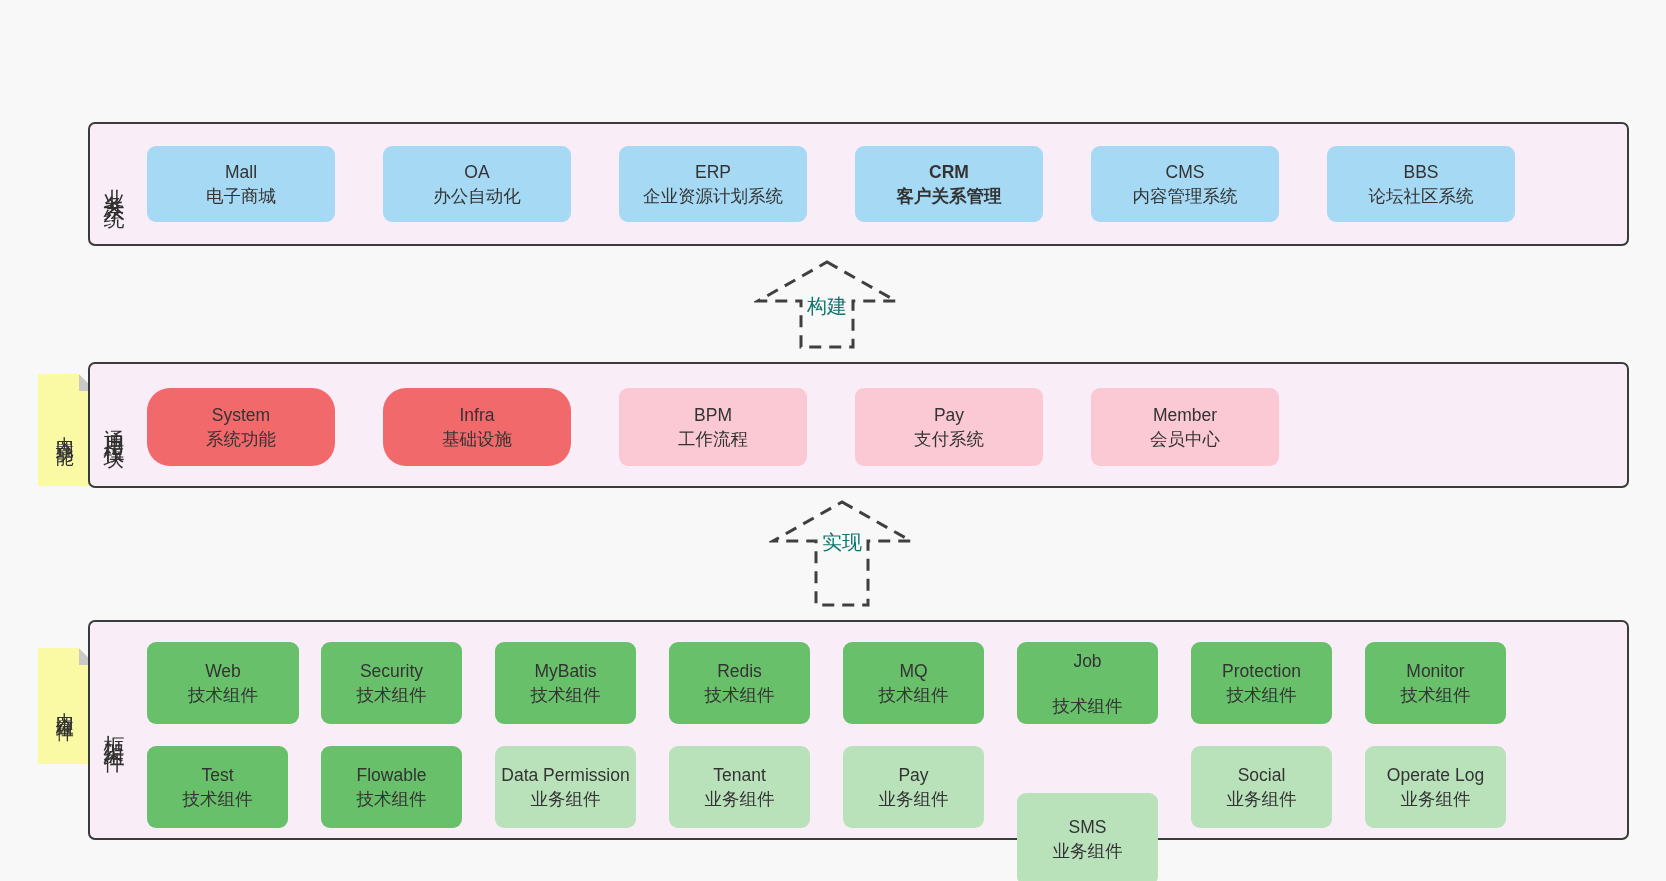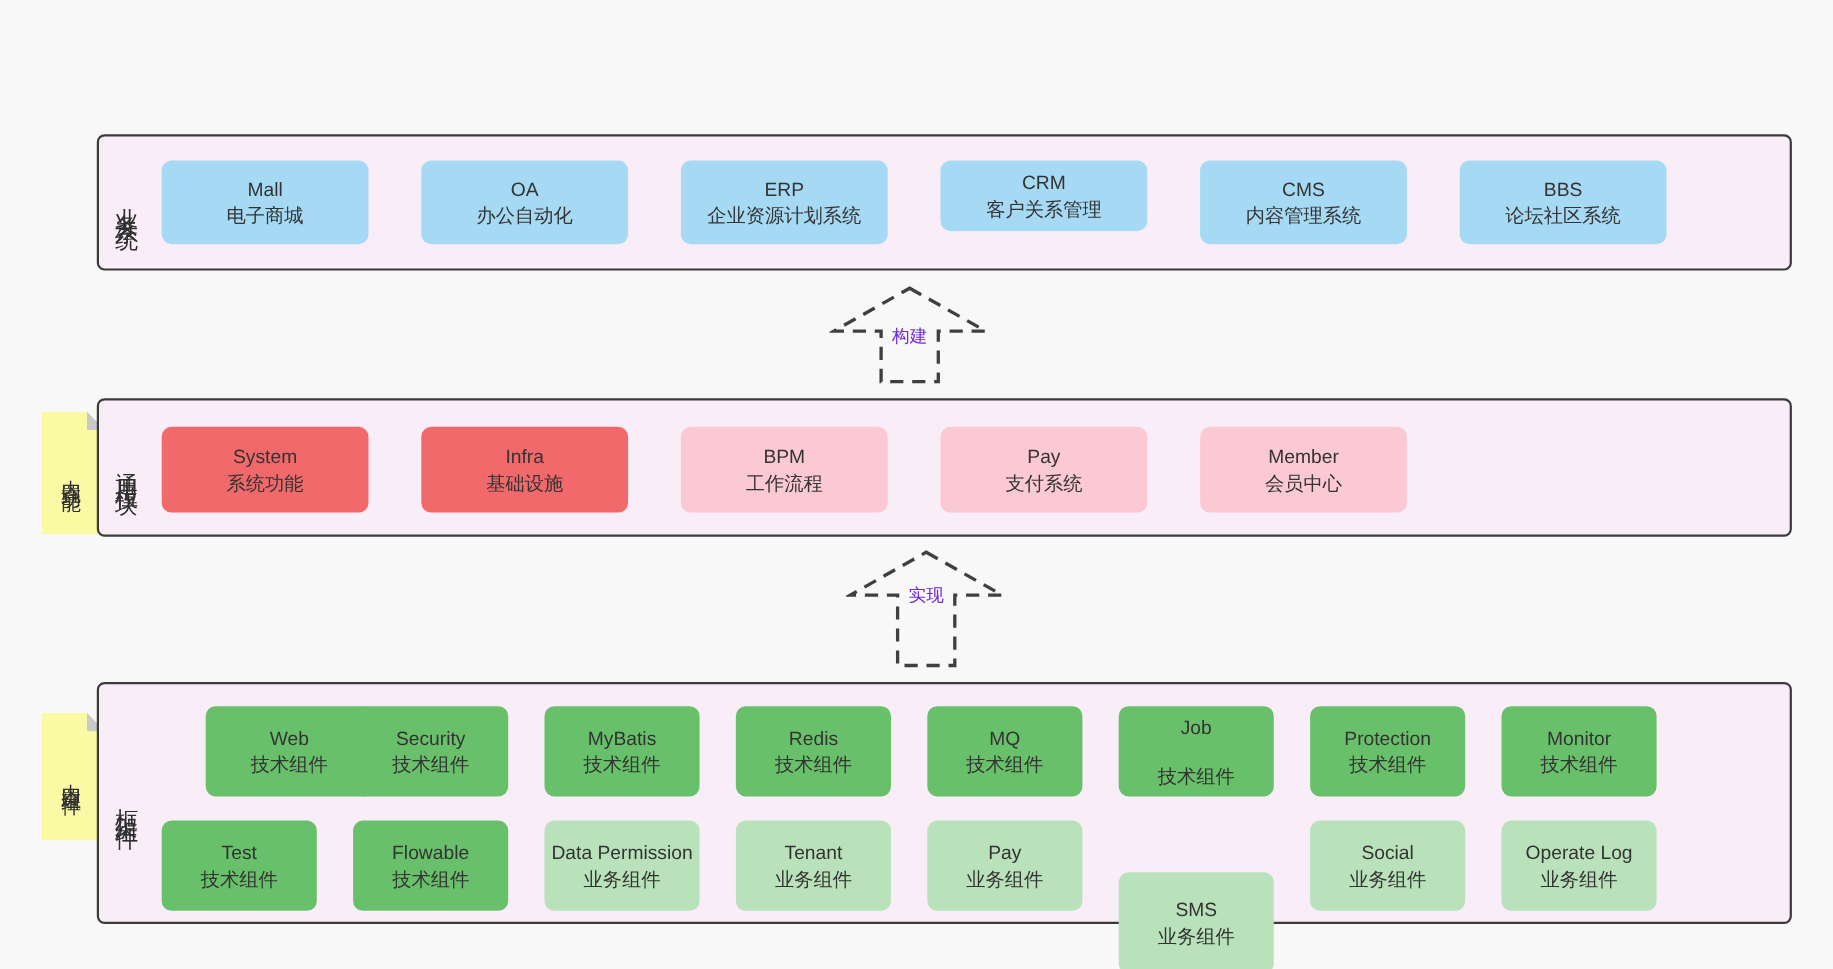--- a/index.html
+++ b/index.html
@@ -47,21 +47,21 @@
     justify-content:center;
     text-align:center;
     font-size:17.5px;
     line-height:24px;
     color:#333333;
     box-sizing:border-box;
     padding:0 2px;
   }
   .box .box-name{white-space:normal;}
   .blue{background:#a6d9f3;}
-  .red{background:#f2696b;}
+  .red{background:#f2696b;border-radius:23px;}
   .pink{background:#fbc9d3;}
   .green{background:#68c06a;}
   .green-light{background:#b9e2bb;}
   
   .sticky{
     position:absolute;
     left:38px;
     width:58px;
     background:#fbfaa4;
     clip-path:polygon(0 0, calc(100% - 17px) 0, 100% 17px, 100% 100%, 0 100%);
@@ -88,22 +88,22 @@
     white-space:nowrap;
   }
   
   .arrow{position:absolute;}
   .arrow svg{display:block;}
   .arrow-label{
     position:absolute;
     transform:translate(-50%,-50%);
     background:#f8f8f8;
     padding:1px 3px;
-    font-size:16px;
-    color:#6d28d9;
+    font-size:20px;
+    color:#0f766e;
     white-space:nowrap;
   }
 </style>
 </head>
 <body>
 
 <div class="canvas">
 
   <div class="sticky" style="top:374px;height:112px;">
     <span class="fold"></span>
@@ -121,21 +121,21 @@
       <div class="box-desc">电子商城</div>
     </div>
     <div class="box blue" style="left:293px;top:22px;width:188px;height:76px;">
       <div class="box-name">OA</div>
       <div class="box-desc">办公自动化</div>
     </div>
     <div class="box blue" style="left:529px;top:22px;width:188px;height:76px;">
       <div class="box-name">ERP</div>
       <div class="box-desc">企业资源计划系统</div>
     </div>
-    <div class="box blue" style="left:765px;top:22px;width:188px;height:64px;">
+    <div class="box blue" style="left:765px;top:22px;width:188px;height:76px;font-weight:bold;">
       <div class="box-name">CRM</div>
       <div class="box-desc">客户关系管理</div>
     </div>
     <div class="box blue" style="left:1001px;top:22px;width:188px;height:76px;">
       <div class="box-name">CMS</div>
       <div class="box-desc">内容管理系统</div>
     </div>
     <div class="box blue" style="left:1237px;top:22px;width:188px;height:76px;">
       <div class="box-name">BBS</div>
       <div class="box-desc">论坛社区系统</div>
@@ -176,21 +176,21 @@
   <div class="arrow" style="left:769px;top:498px;">
     <svg width="146" height="110" viewBox="0 0 146 110">
       <path d="M73 4 L142 43 L99 43 L99 107 L47 107 L47 43 L4 43 Z" fill="none" stroke="#3f3f3f" stroke-width="3" stroke-dasharray="12 8" stroke-linejoin="miter"></path>
     </svg>
   </div>
   <span class="arrow-label" style="left:842px;top:542px;">实现</span>
 
   <section class="panel" style="top:620px;height:220px;">
     <div class="vlabel">框架组件</div>
 
-    <div class="box green" style="left:57px;top:20px;width:152px;height:82px;margin-left:40px;">
+    <div class="box green" style="left:57px;top:20px;width:152px;height:82px;">
       <div class="box-name">Web</div>
       <div class="box-desc">技术组件</div>
     </div>
     <div class="box green" style="left:231px;top:20px;width:141px;height:82px;">
       <div class="box-name">Security</div>
       <div class="box-desc">技术组件</div>
     </div>
     <div class="box green" style="left:405px;top:20px;width:141px;height:82px;">
       <div class="box-name">MyBatis</div>
       <div class="box-desc">技术组件</div>

